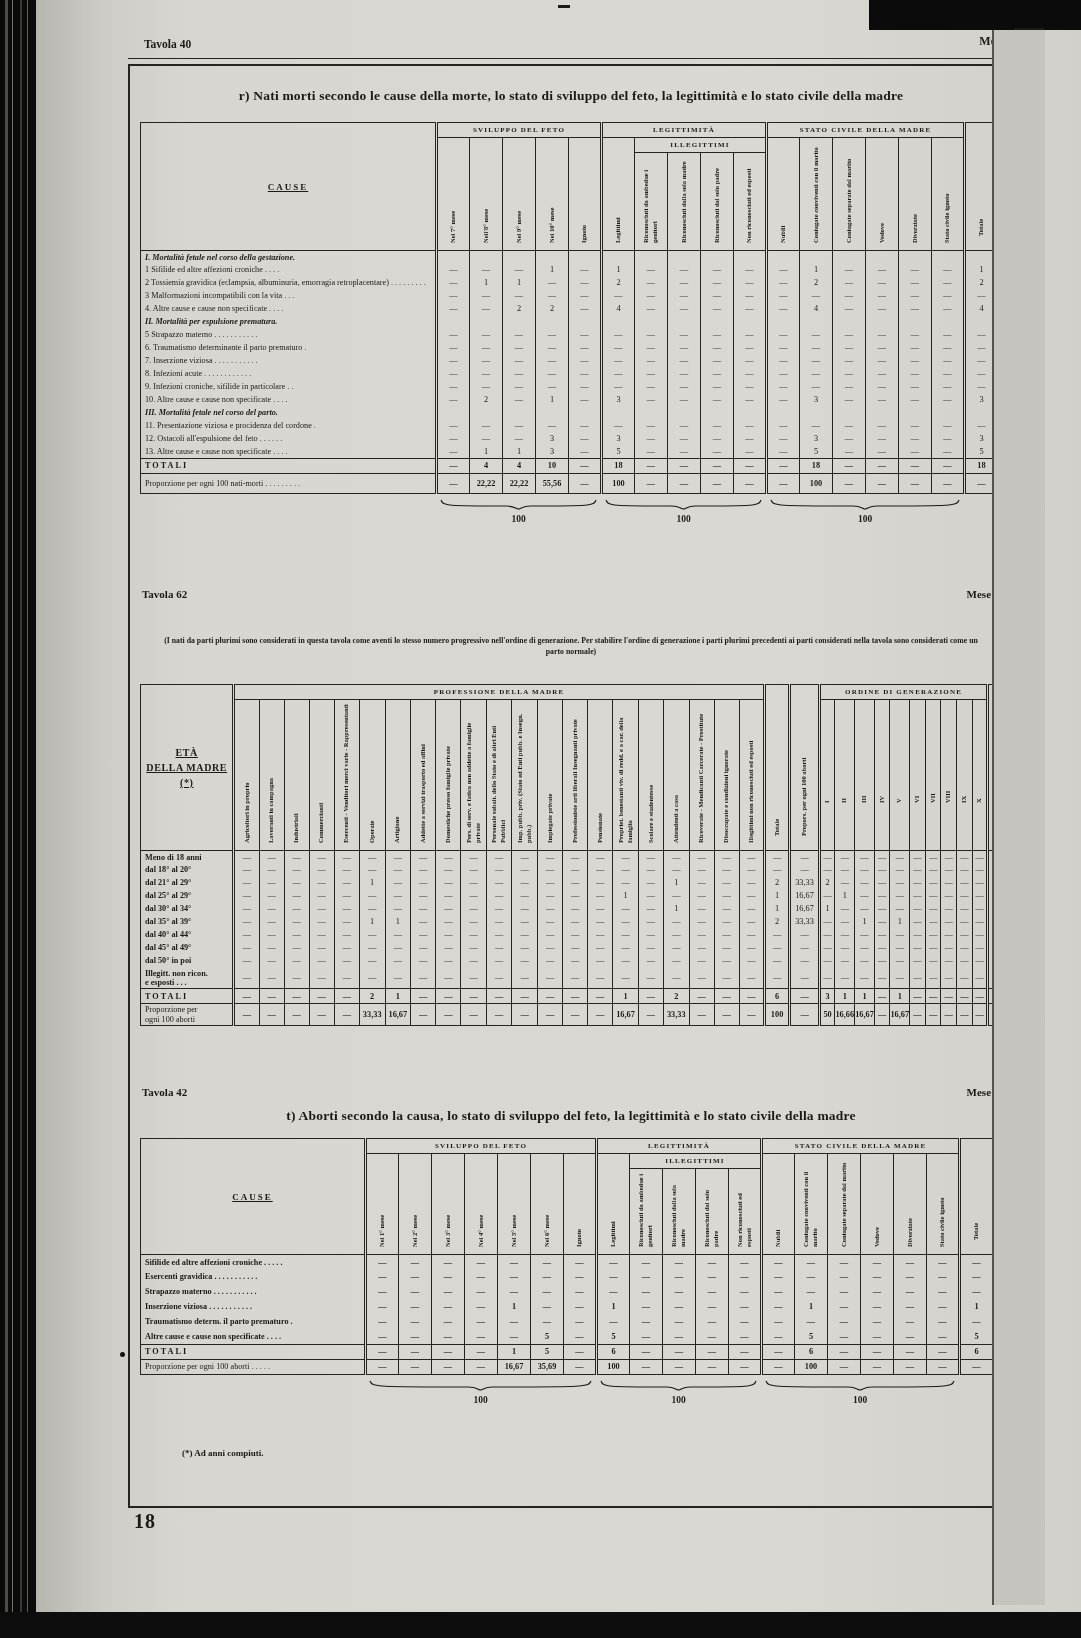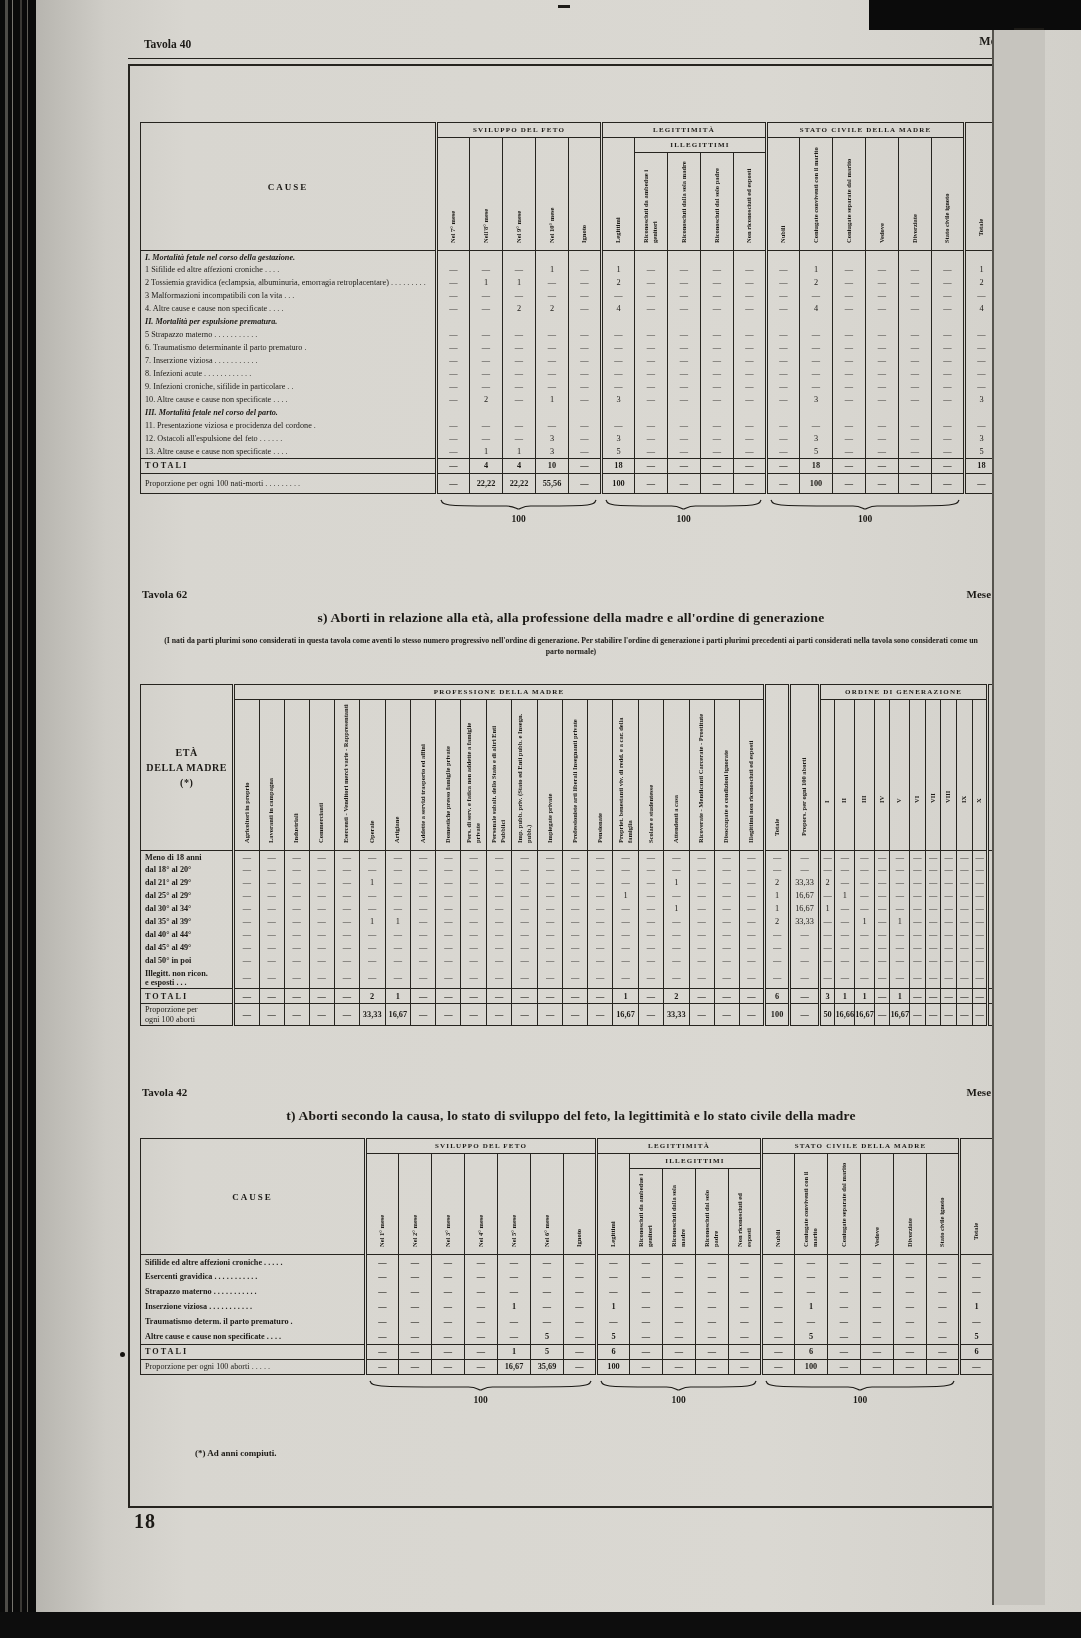--- a/index.html
+++ b/index.html
@@ -20,28 +20,28 @@
   .page-num { position:absolute; left:98px; top:1510px; font-size:20px; font-weight:bold; letter-spacing:1px; }
   .margin-dot { position:absolute; left:84px; top:1352px; width:5px; height:5px; border-radius:50%; background:#14120f; }
 
   .topline { position:absolute; left:92px; top:58px; width:886px; height:1px; background:#26241f; }
   .frame { position:absolute; left:92px; top:64px; width:886px; height:1444px; border:2px solid #26241f; }
 
   .t-title { position:absolute; left:0; width:100%; text-align:center; font-size:13.5px; font-weight:bold; letter-spacing:.2px; }
   .sub-label { position:absolute; left:12px; font-size:11px; font-weight:bold; }
   .sub-mese { position:absolute; right:2px; font-size:11px; font-weight:bold; }
   .note { position:absolute; left:26px; right:26px; text-align:center; font-size:7.8px; font-weight:bold; line-height:1.4; }
-  .footnote { position:absolute; left:29px; font-size:9px; font-weight:bold;padding-left:36px; }
+  .footnote { position:absolute; left:16px; font-size:9px; font-weight:bold;padding-left:36px; }
 
   table.tbl { position:absolute; left:10px; border-collapse:collapse; table-layout:fixed; border:1.5px solid #26241f; }
   .tbl th, .tbl td { border-left:1px solid #26241f; padding:0; vertical-align:middle; overflow:hidden; }
   .tbl .gs { border-left:3px double #26241f; }
   th.grp { border-bottom:1px solid #26241f; font-size:7px; font-weight:bold; letter-spacing:1.2px;
            text-transform:uppercase; height:15px; text-align:center; }
-  th.cause { font-size:9px; font-weight:bold; letter-spacing:2px; text-align:center; }
+  th.cause { font-size:9px; font-weight:bold; letter-spacing:2px; text-align:center;text-decoration:underline; }
   th.eta { font-size:10px; letter-spacing:.6px; text-transform:uppercase; line-height:1.5; }
   th.vcell { text-align:center; border-bottom:1px solid #26241f; }
   .vh { display:inline-block; writing-mode:vertical-rl; transform:rotate(180deg);
         font-size:6.5px; font-weight:bold; line-height:1.35; text-align:left; margin:3px 0; }
   .t40 .vh { height:102px; } .t41 .vh { height:140px; } .t42 .vh { height:90px; }
   thead { border-bottom:1px solid #26241f; }
   thead tr:last-child th { border-bottom:1px solid #26241f; }
 
   td.lbl { font-size:8.2px; text-align:left; padding:1px 2px 1px 4px; height:13px; line-height:1.15; }
   td.val { font-size:8.3px; text-align:center; height:13px; line-height:1.1; }
@@ -61,20 +61,21 @@
 </head>
 <body>
 
 <div class="scan">
   <div class="paper">
     <div class="hdr-left">Tavola 40</div>
     <div class="hdr-right">Mese di</div>
     <div class="topline"></div>
 
     <div class="frame">
+      <div class="t-title" style="top:22px">r) Nati morti secondo le cause della morte, lo stato di sviluppo del feto, la legittimità e lo stato civile della madre</div>
       <table class="tbl t40" id="t40" style="top:56px">
           <colgroup>
             <col style="width:296px">
             <col style="width:33px">
             <col style="width:33px">
             <col style="width:33px">
             <col style="width:33px">
             <col style="width:33px">
             <col style="width:33px">
             <col style="width:33px">
@@ -489,21 +490,20 @@
           <div class="brace-item" style="left:465px;width:157px"><svg width="157" height="11" viewBox="0 0 157 11">
               <path d="M1,1 C3,7 8,7 66.5,7 C74.5,7 76.5,10 78.5,10 C80.5,10 82.5,7 90.5,7 C149,7 154,7 156,1" fill="none" stroke="#1c1a16" stroke-width="1.2"></path>
             </svg><div class="brace-label">100</div></div>
           <div class="brace-item" style="left:630px;width:190px"><svg width="190" height="11" viewBox="0 0 190 11">
               <path d="M1,1 C3,7 8,7 83,7 C91,7 93,10 95,10 C97,10 99,7 107,7 C182,7 187,7 189,1" fill="none" stroke="#1c1a16" stroke-width="1.2"></path>
             </svg><div class="brace-label">100</div></div>
         </div>
 
       <div class="sub-label" style="top:522px">Tavola 62</div>
       <div class="sub-mese" style="top:522px">Mese di I</div>
-      <div class="t-title" style="top:544px">s) Aborti in relazione alla età, alla professione della madre e all'ordine di generazione</div>
       <div class="note" style="top:570px">(I nati da parti plurimi sono considerati in questa tavola come aventi lo stesso numero progressivo nell'ordine di generazione. Per stabilire l'ordine di generazione i parti plurimi precedenti ai parti considerati nella tavola sono considerati come un parto normale)</div>
       <table class="tbl t41" id="t41" style="top:618px">
           <colgroup>
             <col style="width:96px">
             <col style="width:26px">
             <col style="width:26px">
             <col style="width:26px">
             <col style="width:26px">
             <col style="width:26px">
             <col style="width:26px">

